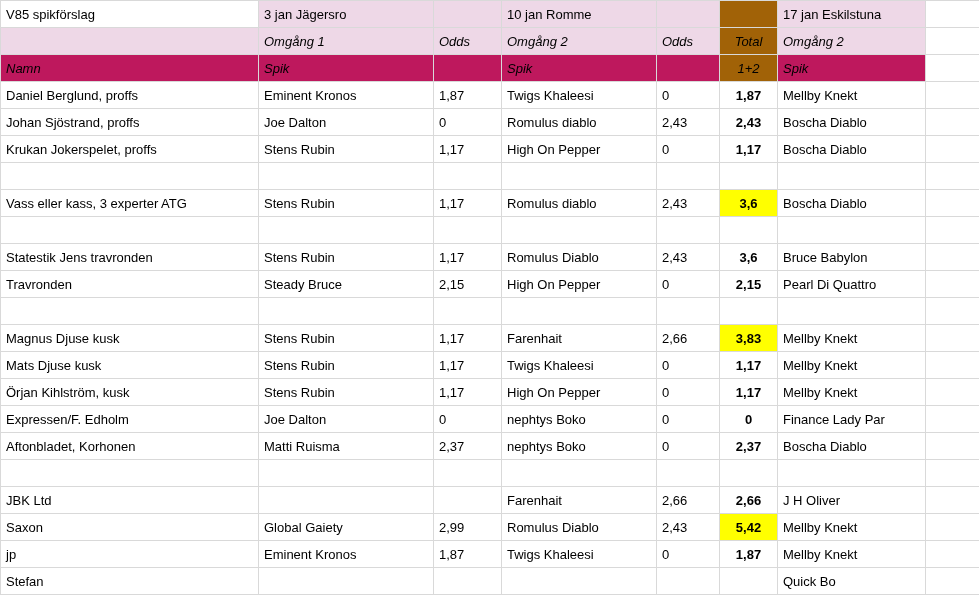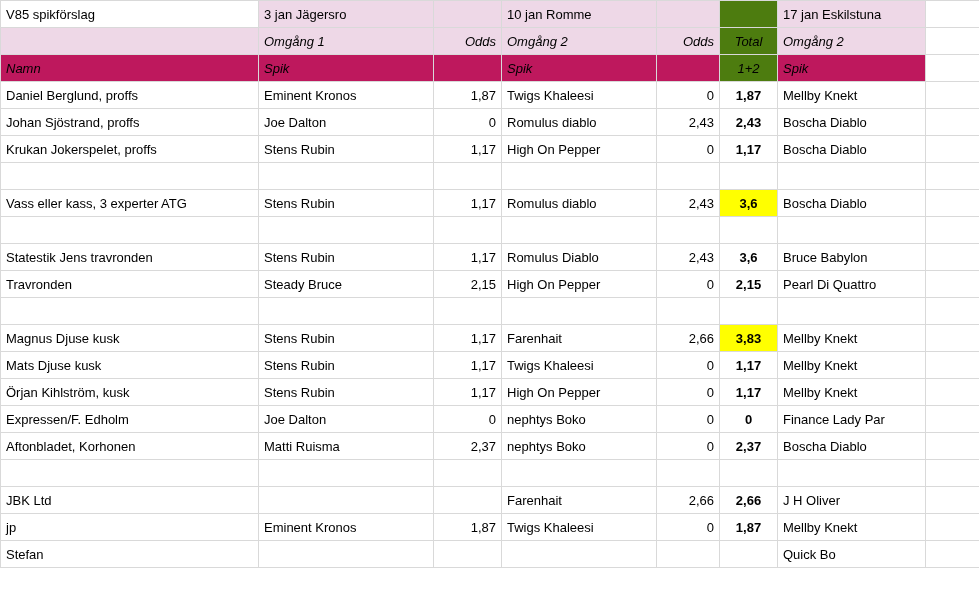--- a/index.html
+++ b/index.html
@@ -7,26 +7,26 @@
   table{border-collapse:collapse;table-layout:fixed;width:979px;}
   col.c0{width:258px;}
   col.c1{width:175px;}
   col.c2{width:68px;}
   col.c3{width:155px;}
   col.c4{width:63px;}
   col.c5{width:58px;}
   col.c6{width:148px;}
   col.c7{width:54px;}
   td{height:26px;padding:0 5px;border:1px solid #d9d9d9;white-space:nowrap;overflow:hidden;vertical-align:middle;}
-  td.num{text-align:right;}
+  td.num{}
   td.ctr{text-align:center;}
   td.bold{font-weight:bold;}
   td.pink{background:#eed8e7;margin-top:47px;}
   td.pinkdark{background:#be185d;}
-  td.pinklight{background:#4d7c0f;margin-top:16px;}
+  td.pinklight{background:#a16207;margin-top:16px;}
   td.yellow{background:#ffff00;}
   td.blank{background:#ffffff;}
   tr.spacer td{height:26px;}
   .hdr td{font-weight:normal;font-style:italic;}
   td.title{font-weight:normal;margin-left:11px;}
 </style>
 </head>
 <body>
 
 <table>
@@ -226,20 +226,30 @@
       <td>JBK Ltd</td>
       <td></td>
       <td class="num"></td>
       <td>Farenhait</td>
       <td class="num">2,66</td>
       <td class="ctr bold">2,66</td>
       <td>J H Oliver</td>
       <td class="blank"></td>
     </tr>
     <tr>
+      <td>Saxon</td>
+      <td>Global Gaiety</td>
+      <td class="num">2,99</td>
+      <td>Romulus Diablo</td>
+      <td class="num">2,43</td>
+      <td class="ctr bold yellow">5,42</td>
+      <td>Mellby Knekt</td>
+      <td class="blank"></td>
+    </tr>
+    <tr>
       <td>jp</td>
       <td>Eminent Kronos</td>
       <td class="num">1,87</td>
       <td>Twigs Khaleesi</td>
       <td class="num">0</td>
       <td class="ctr bold">1,87</td>
       <td>Mellby Knekt</td>
       <td class="blank"></td>
     </tr>
     <tr>

